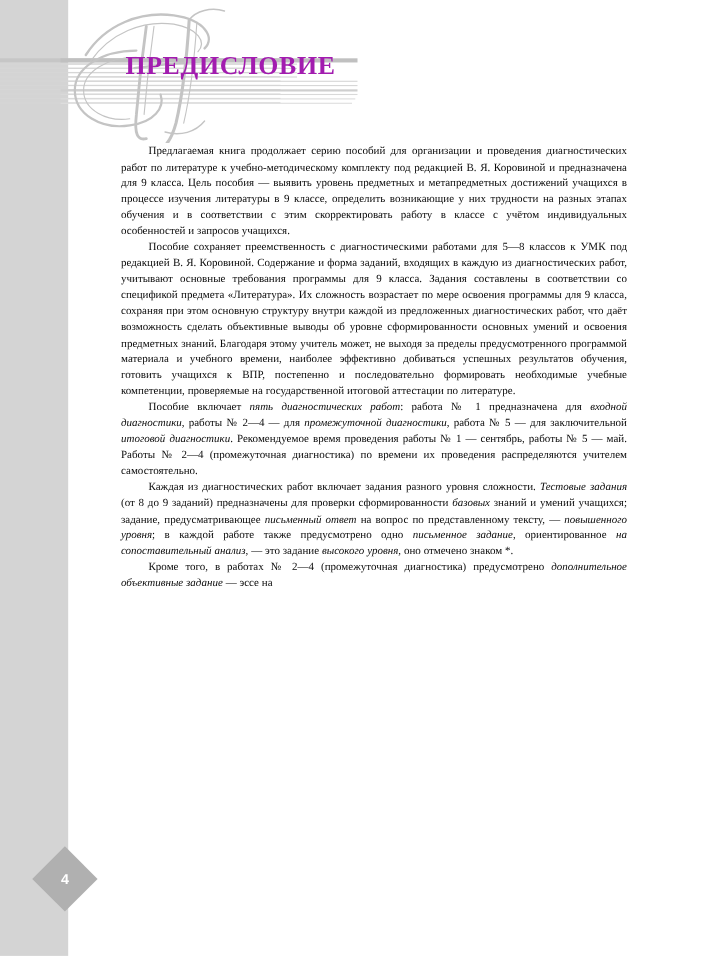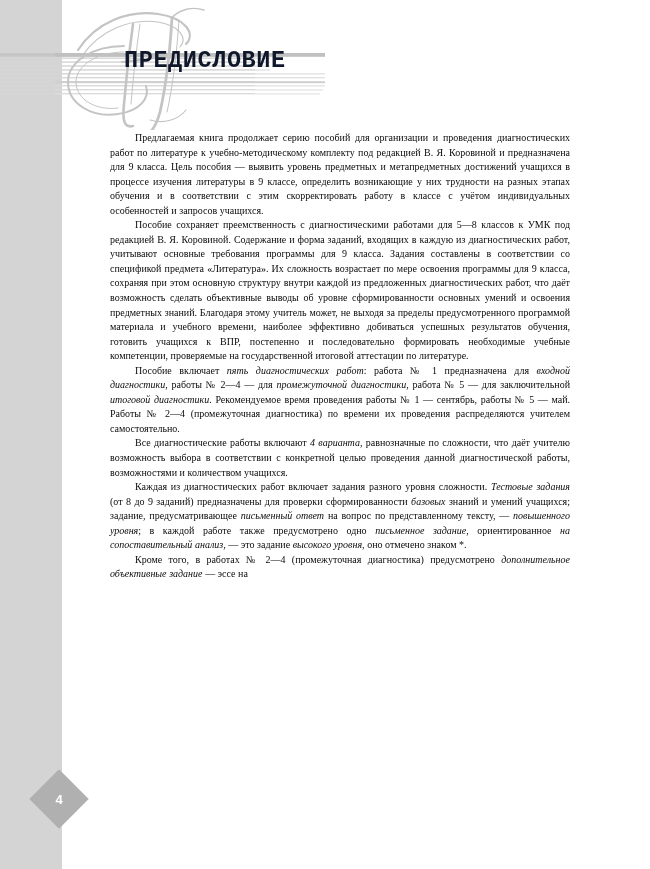--- a/index.html
+++ b/index.html
@@ -33,27 +33,27 @@
     top: 0;
     width: 650px;
     height: 130px;
     pointer-events: none;
   }
   .header-art svg { display: block; }
 
   
   .page-title {
     position: absolute;
-    left: 124px;
+    left: 114px;
     top: 47px;
-    font-family: Liberation Mono, monospace;
+    font-family: Liberation Serif, serif;
     font-weight: bold;
     font-size: 23.5px;
     letter-spacing: 0.6px;
-    color: #0f172a;
+    color: #a21caf;
     white-space: nowrap;
     z-index: 5;
   }
 
   
   .body-col {
     position: absolute;
     left: 110px;
     top: 131px;
     width: 460px;
@@ -165,21 +165,20 @@
       </g>
     </svg>
   </div>
 
   <div class="page-title">ПРЕДИСЛОВИЕ</div>
 
   <div class="body-col">
     <p class="para">Предлагаемая книга продолжает серию пособий для организации и проведения диагностических работ по литературе к учебно-методическому комплекту под редакцией В. Я. Коровиной и предназначена для 9 класса. Цель пособия — выявить уровень предметных и метапредметных достижений учащихся в процессе изучения литературы в 9 классе, определить возникающие у них трудности на разных этапах обучения и в соответствии с этим скорректировать работу в классе с учётом индивидуальных особенностей и запросов учащихся.</p>
     <p class="para">Пособие сохраняет преемственность с диагностическими работами для 5—8 классов к УМК под редакцией В. Я. Коровиной. Содержание и форма заданий, входящих в каждую из диагностических работ, учитывают основные требования программы для 9 класса. Задания составлены в соответствии со спецификой предмета «Литература». Их сложность возрастает по мере освоения программы для 9 класса, сохраняя при этом основную структуру внутри каждой из предложенных диагностических работ, что даёт возможность сделать объективные выводы об уровне сформированности основных умений и освоения предметных знаний. Благодаря этому учитель может, не выходя за пределы предусмотренного программой материала и учебного времени, наиболее эффективно добиваться успешных результатов обучения, готовить учащихся к ВПР, постепенно и последовательно формировать необходимые учебные компетенции, проверяемые на государственной итоговой аттестации по литературе.</p>
     <p class="para">Пособие включает <i>пять диагностических работ</i>: работа № 1 предназначена для <i>входной диагностики</i>, работы № 2—4 — для <i>промежуточной диагностики</i>, работа № 5 — для заключительной <i>итоговой диагностики</i>. Рекомендуемое время проведения работы № 1 — сентябрь, работы № 5 — май. Работы № 2—4 (промежуточная диагностика) по времени их проведения распределяются учителем самостоятельно.</p>
-    <p class="para">Все диагностические работы включают <i>4 варианта</i>, равнозначные по сложности, что даёт учителю возможность выбора в соответствии с конкретной целью проведения данной диагностической работы, возможностями и количеством учащихся.</p>
     <p class="para">Каждая из диагностических работ включает задания разного уровня сложности. <i>Тестовые задания</i> (от 8 до 9 заданий) предназначены для проверки сформированности <i>базовых</i> знаний и умений учащихся; задание, предусматривающее <i>письменный ответ</i> на вопрос по представленному тексту, — <i>повышенного уровня</i>; в каждой работе также предусмотрено одно <i>письменное задание</i>, ориентированное <i>на сопоставительный анализ</i>, — это задание <i>высокого уровня</i>, оно отмечено знаком *.</p>
     <p class="para">Кроме того, в работах № 2—4 (промежуточная диагностика) предусмотрено <i>дополнительное объективные задание</i> — эссе на</p>
   </div>
 
   <div class="folio"></div>
   <div class="folio-num">4</div>
 
 </div>
 
 </body></html>

